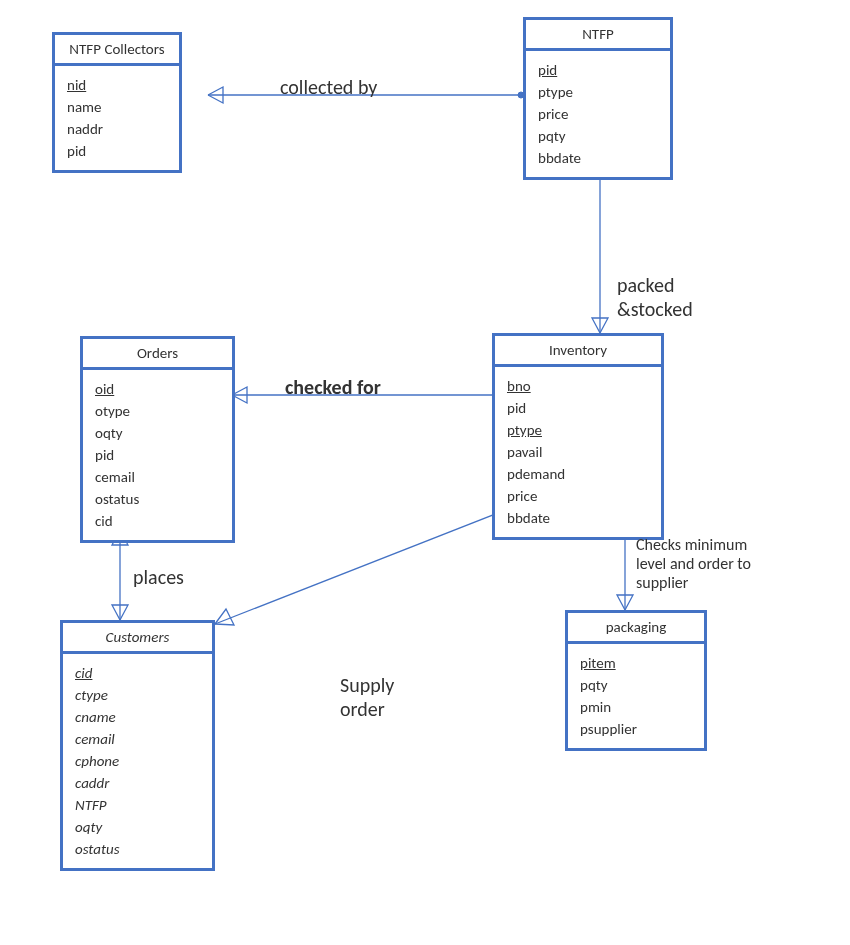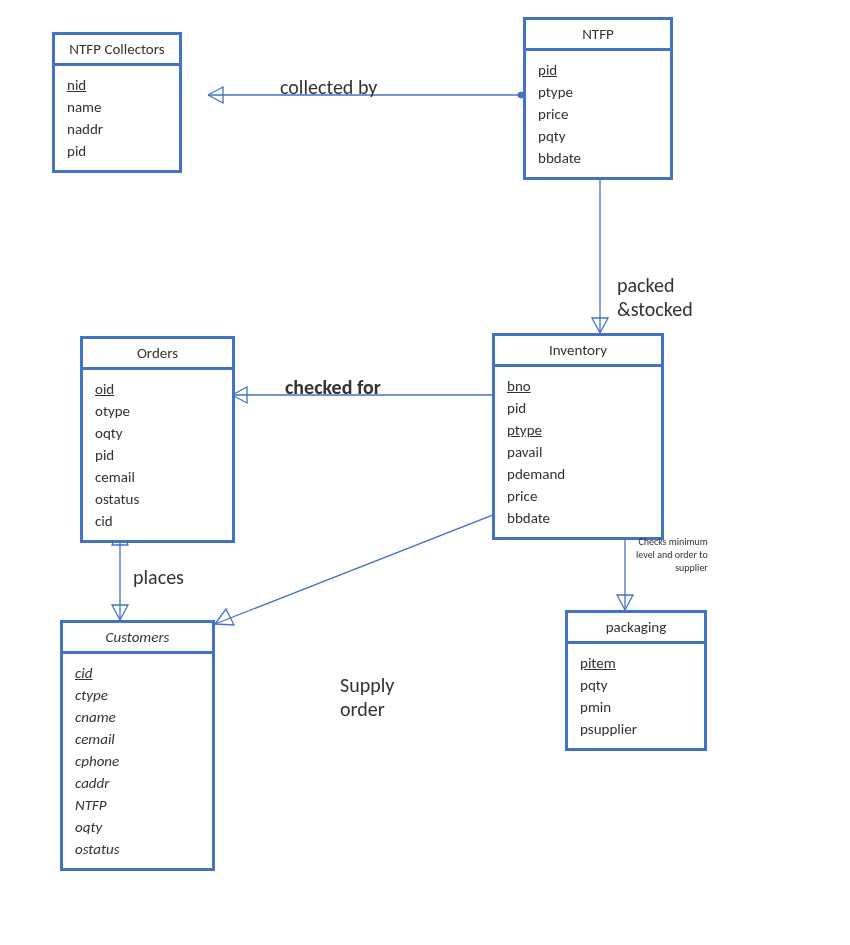--- a/index.html
+++ b/index.html
@@ -163,15 +163,15 @@
   </div>
 </div>
 
 <div class="rel-label" style="left:280px; top:75px;">collected by</div>
 <div class="rel-label" style="left:617px; top:226px;margin-top:47px;">packed
 &amp;stocked</div>
 <div class="rel-label" style="left:285px; top:375px;font-weight:bold;">checked for</div>
 <div class="rel-label" style="left:133px; top:565px;">places</div>
 <div class="rel-label" style="left:340px; top:625px;margin-top:48px;">Supply
 order</div>
-<div class="rel-label" style="left:636px; top:535px; font-size:10px;text-align:right;">Checks minimum
+<div class="rel-label" style="left:636px; top:535px; font-size:16px;">Checks minimum
 level and order to
 supplier</div>
 
 </body></html>

